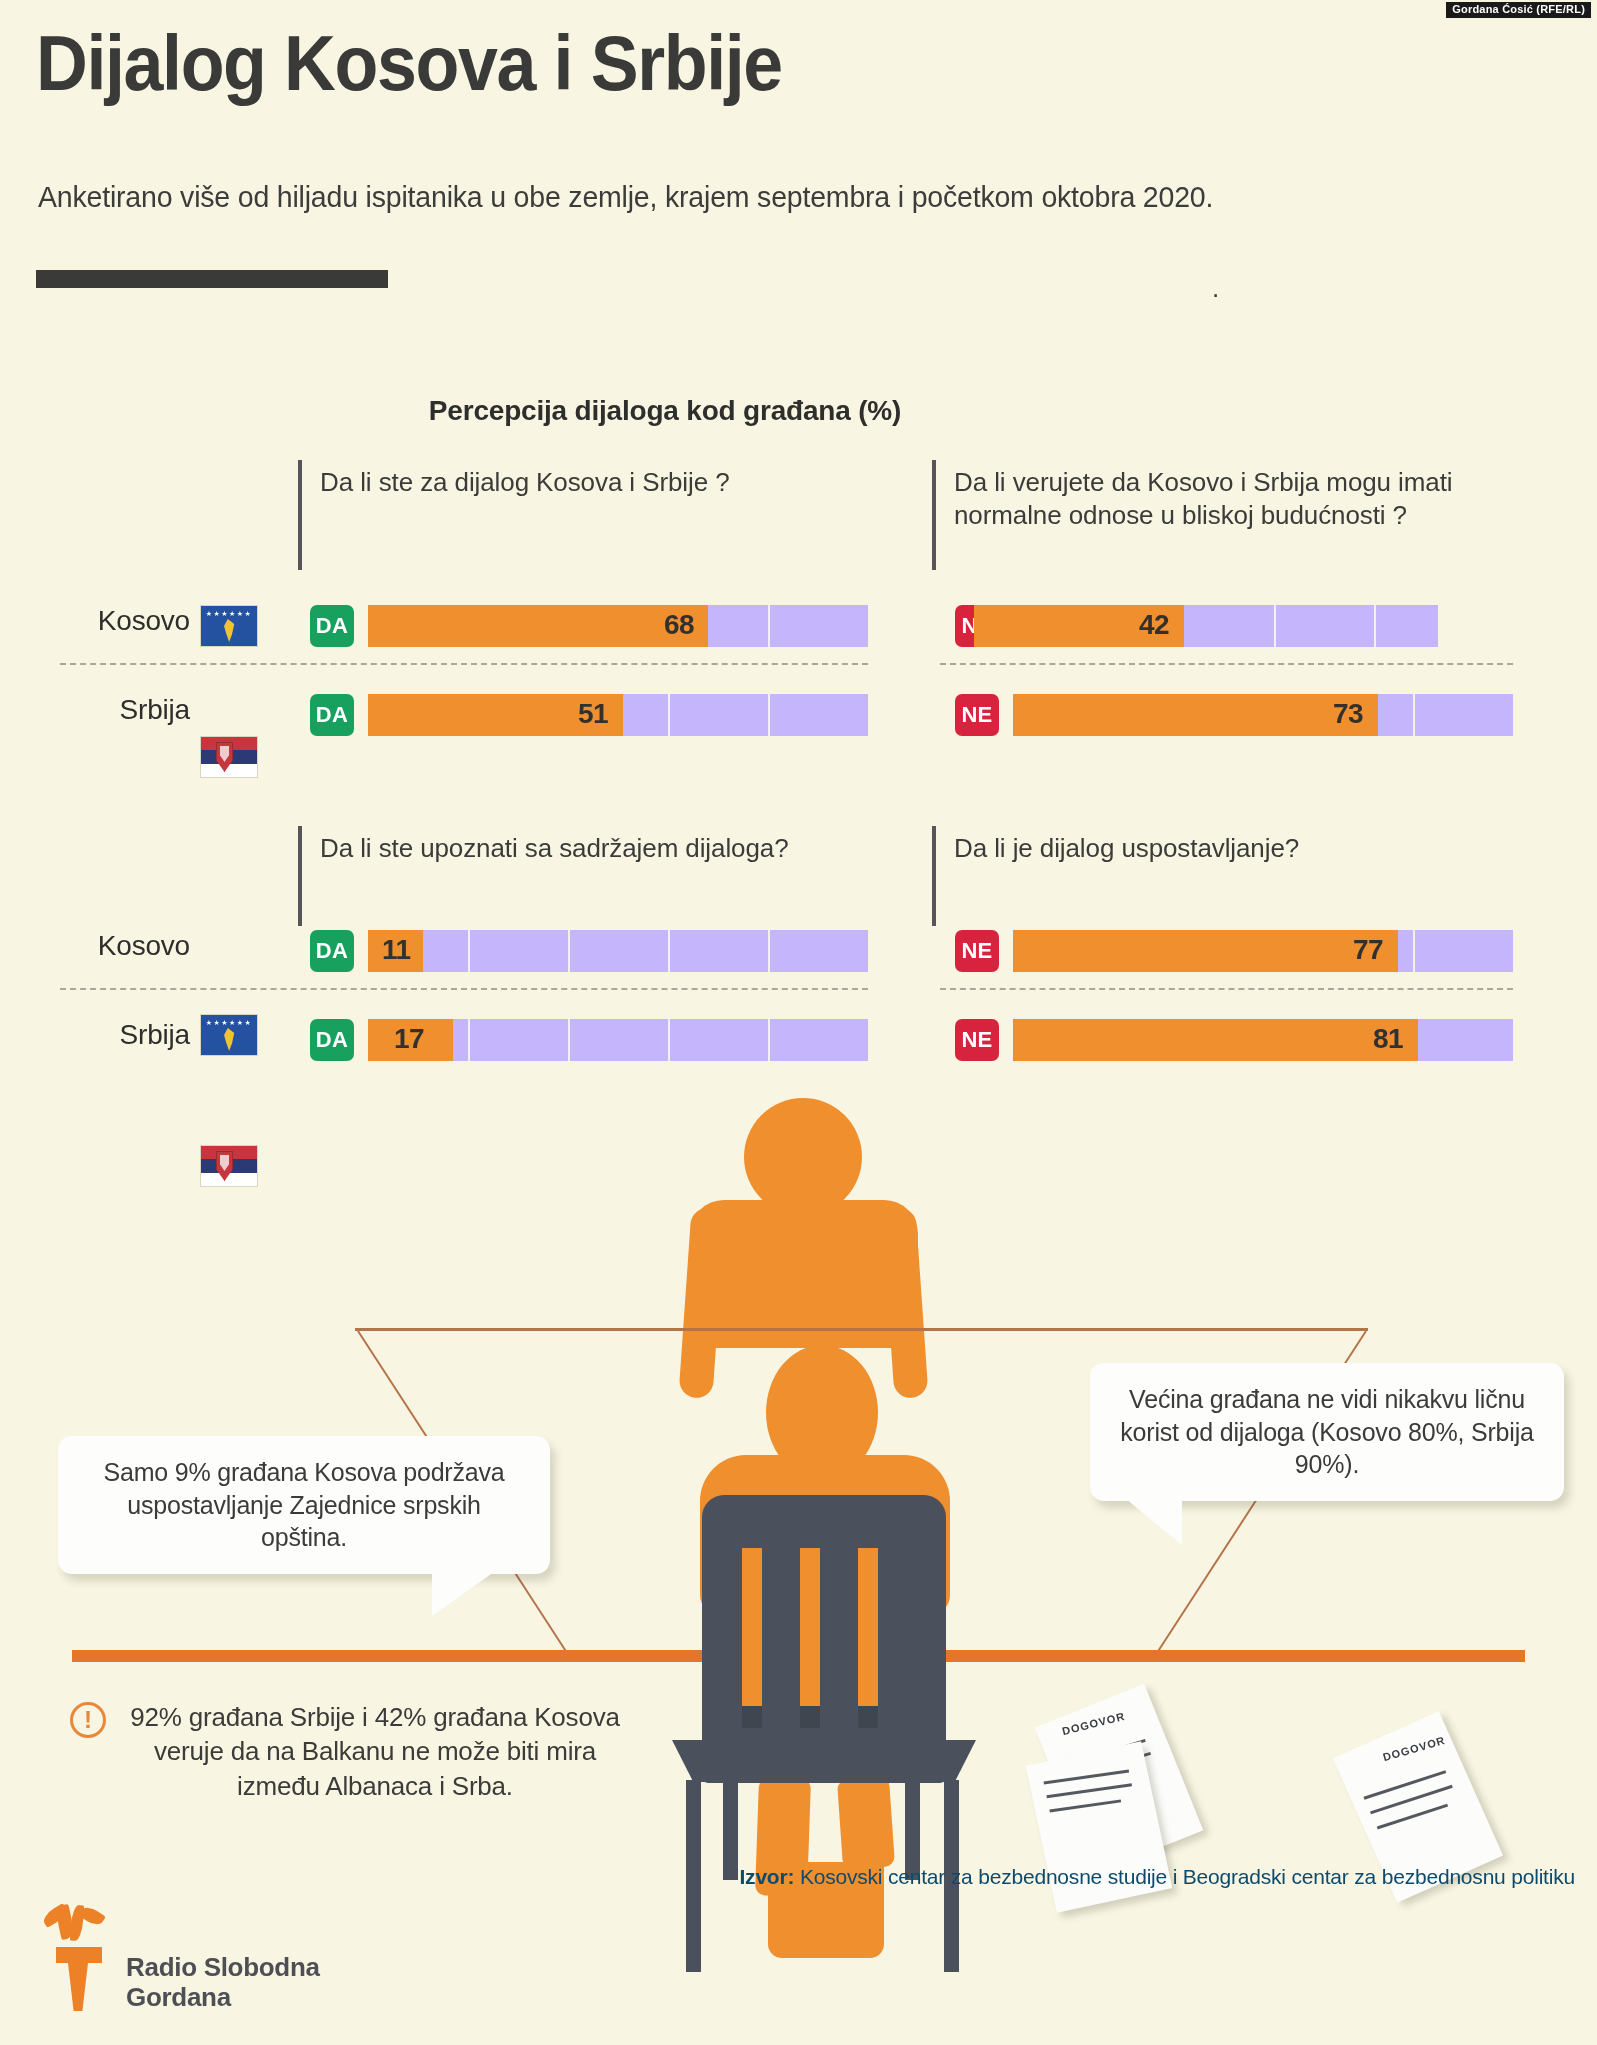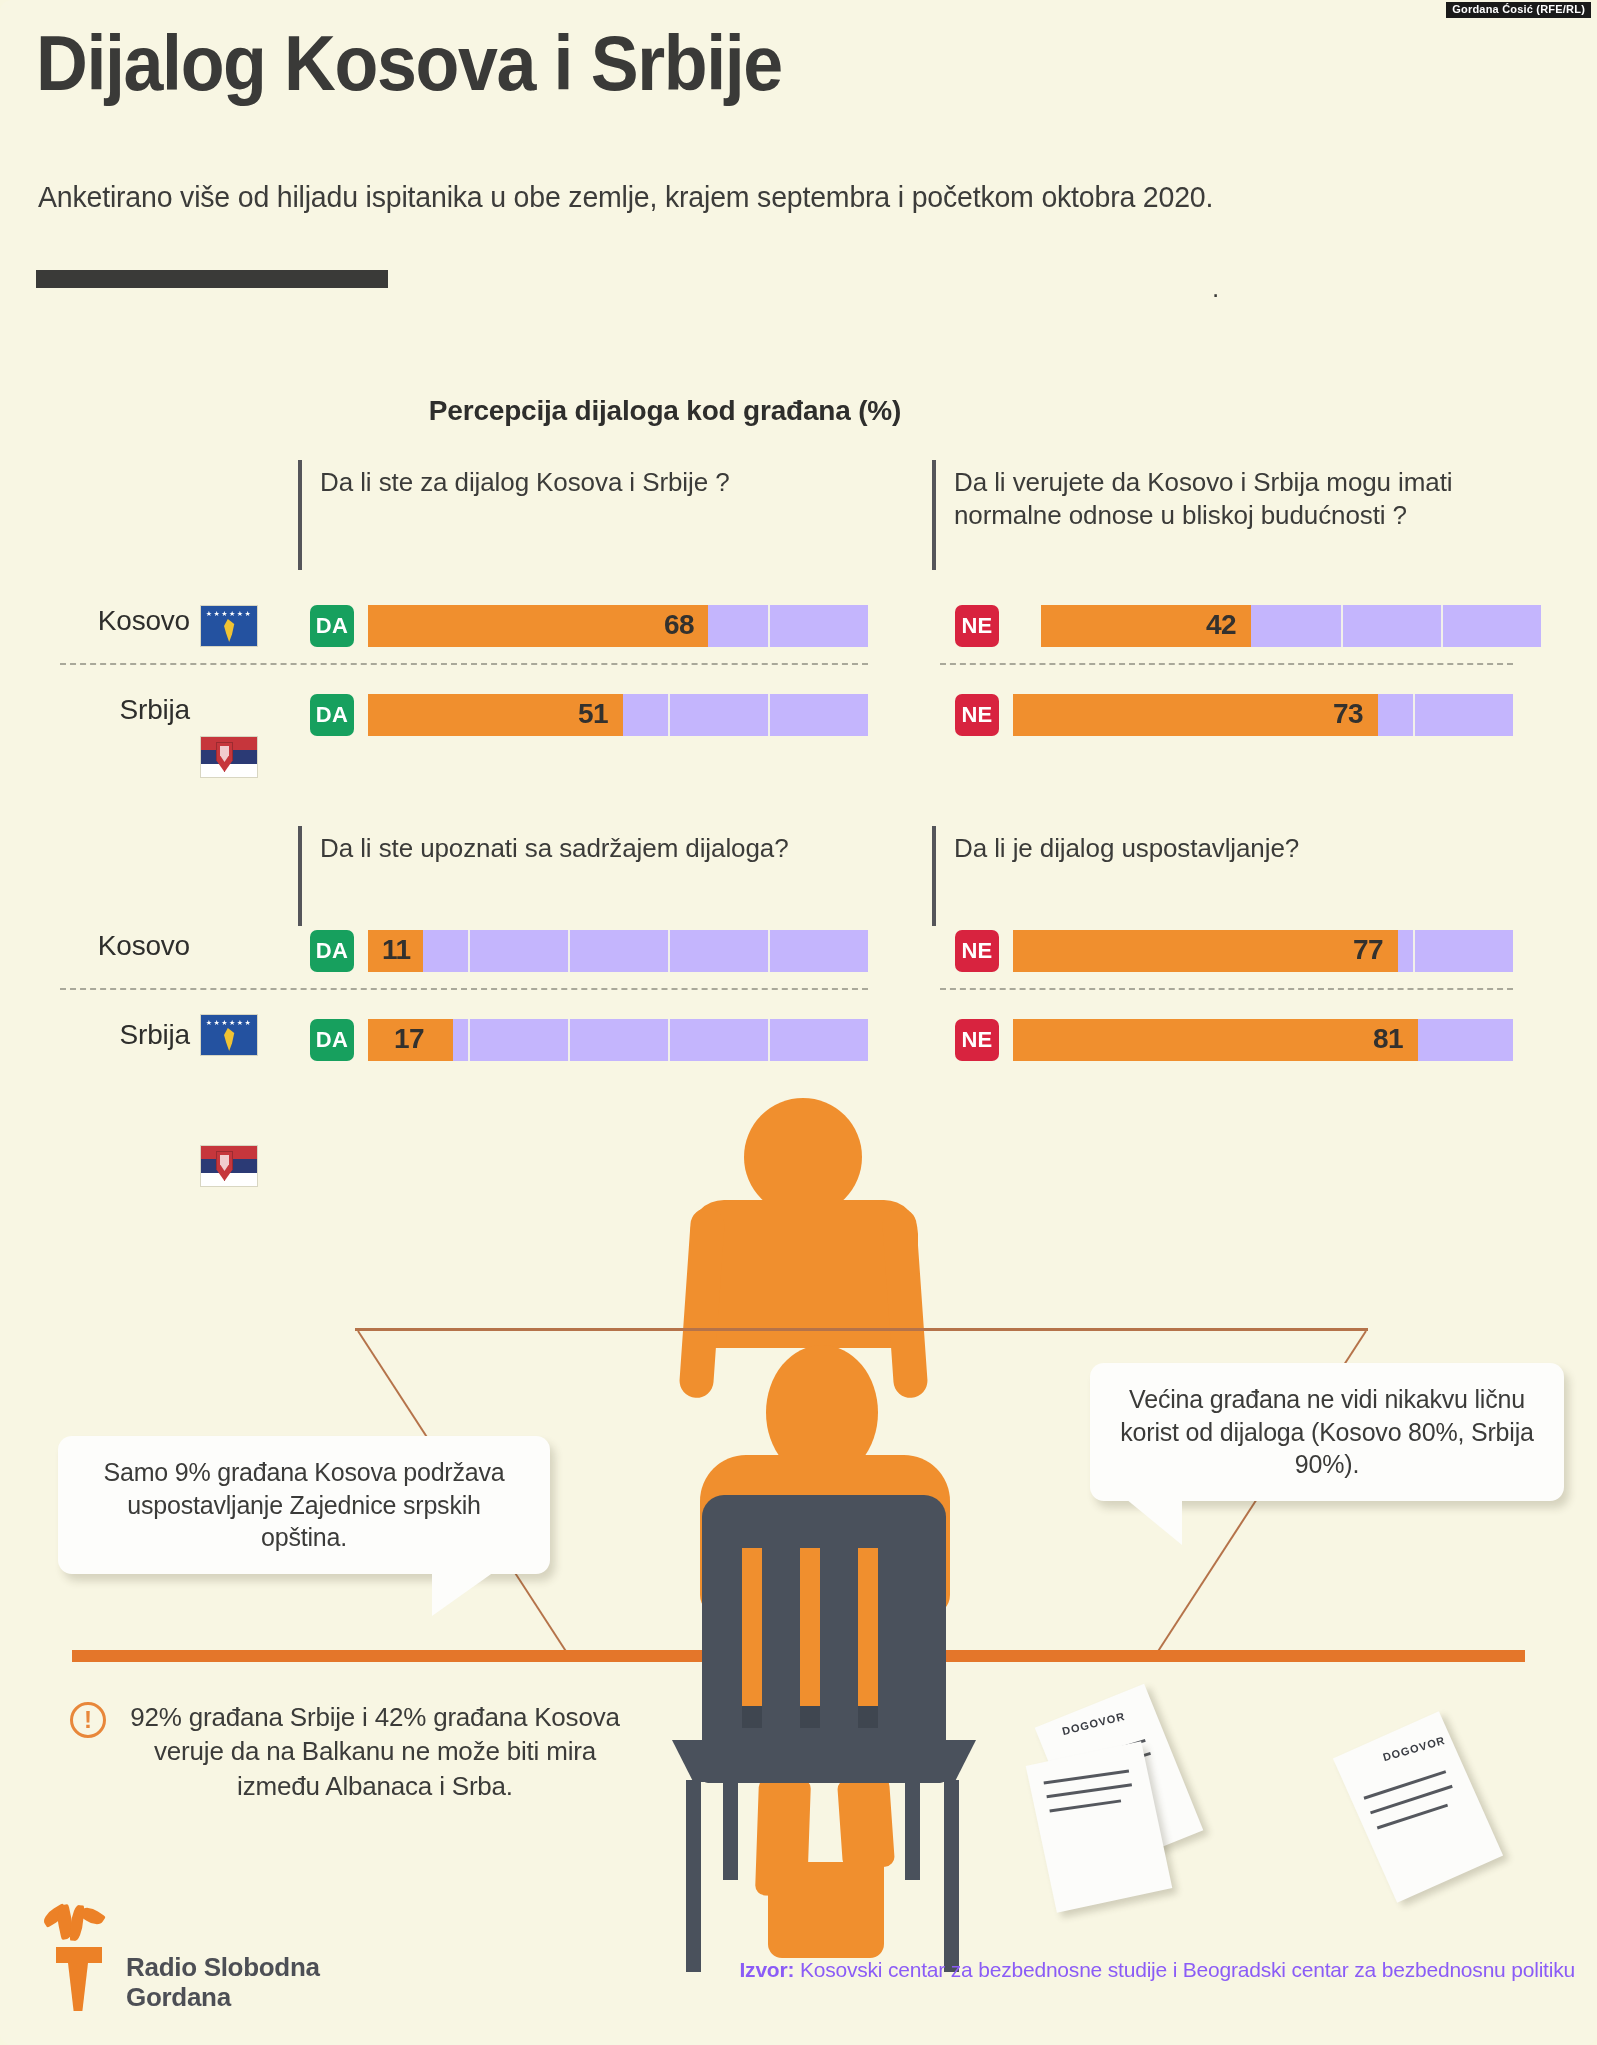--- a/index.html
+++ b/index.html
@@ -338,23 +338,23 @@
     position: absolute; left: 28px; top: 58px; width: 20px; height: 48px;
     background: #ec8127;
     clip-path: polygon(0% 0%, 100% 0%, 72% 100%, 28% 100%);
   }
   .logo-text {
     font-size: 26px; font-weight: bold; color: #4d4f55;
     line-height: 1.12; letter-spacing: -.3px; margin-top: 47px;
   }
 
   .source-block {
-    position: absolute; right: 22px; top: 1955px;
+    position: absolute; right: 22px; top: 1862px;
     width: 1000px; text-align: right;
-    font-size: 21px; color: #8b5cf6; line-height: 1.42;
+    font-size: 21px; color: #0c4a6e; line-height: 1.42;
     letter-spacing: -.2px;
   }
   .source-block b { font-weight: bold; }
 </style>
 </head>
 <body>
 
 <div id="page">
 
   <div class="credit-badge">Gordana Ćosić (RFE/RL)</div>
@@ -403,21 +403,21 @@
       <div class="gridline" style="left:400px"></div>
     <div class="bar" style="width:255px;"></div>
     <div class="barval" style="left:210px;">51</div>
   </div>
 
   <div class="qblock" style="left:932px; top:460px; width:620px; height:40px;">
     <div class="qrule" style="height:110px;"></div>
     <div class="qtext" style="width:595px;">Da li verujete da Kosovo i Srbija mogu imati normalne odnose u bliskoj budućnosti ?</div>
   </div>
   <div class="badge badge-ne" style="left:955px; top:605px;">NE</div>
-  <div class="track" style="left:1041px; top:605px; width:500px;">
+  <div class="track" style="left:974px; top:605px; width:464px;">
     <div class="gridline" style="left:100px"></div>
       <div class="gridline" style="left:200px"></div>
     <div class="gridline" style="left:300px"></div>
       <div class="gridline" style="left:400px"></div>
     <div class="bar" style="width:210px;"></div>
     <div class="barval" style="left:165px;">42</div>
   </div>
 
   <div class="dashsep" style="left:940px; top:663px; width:573px;"></div>
 

